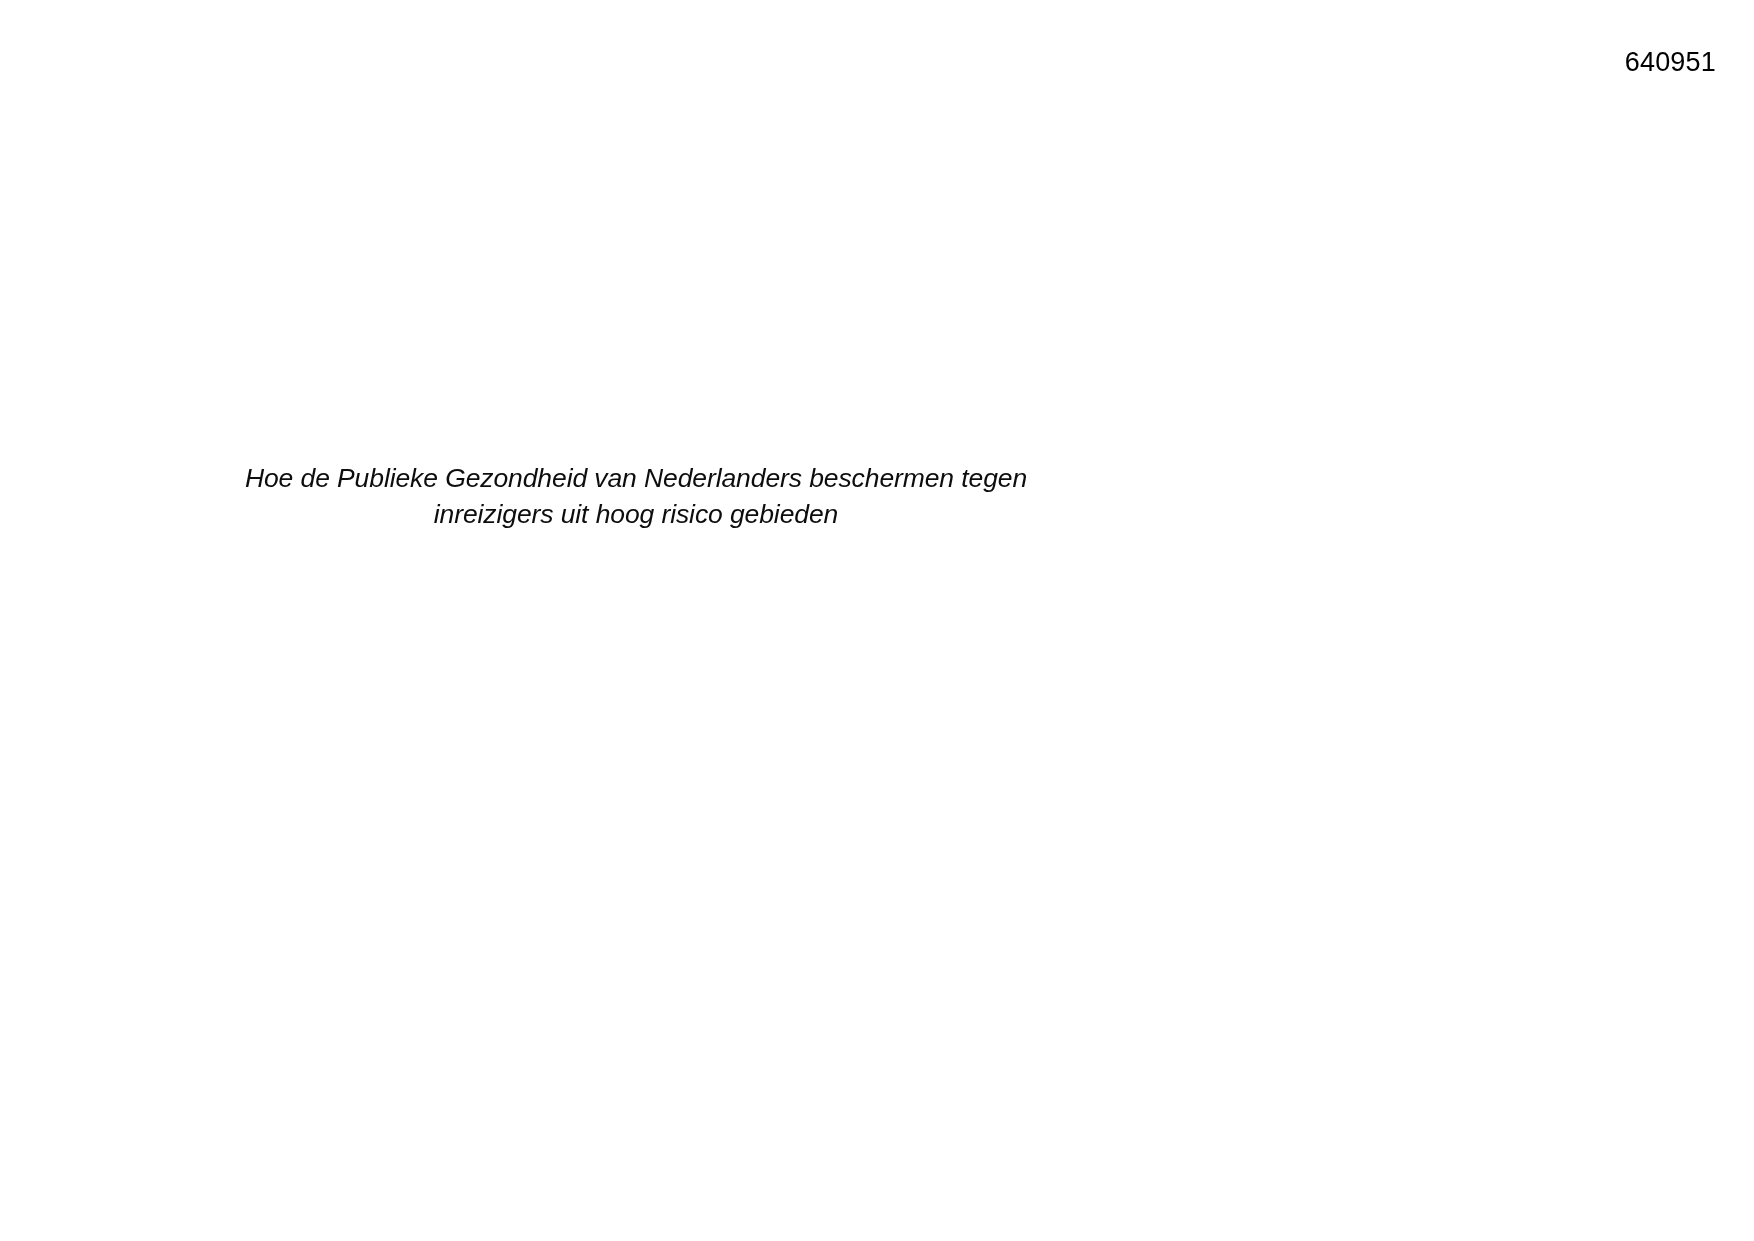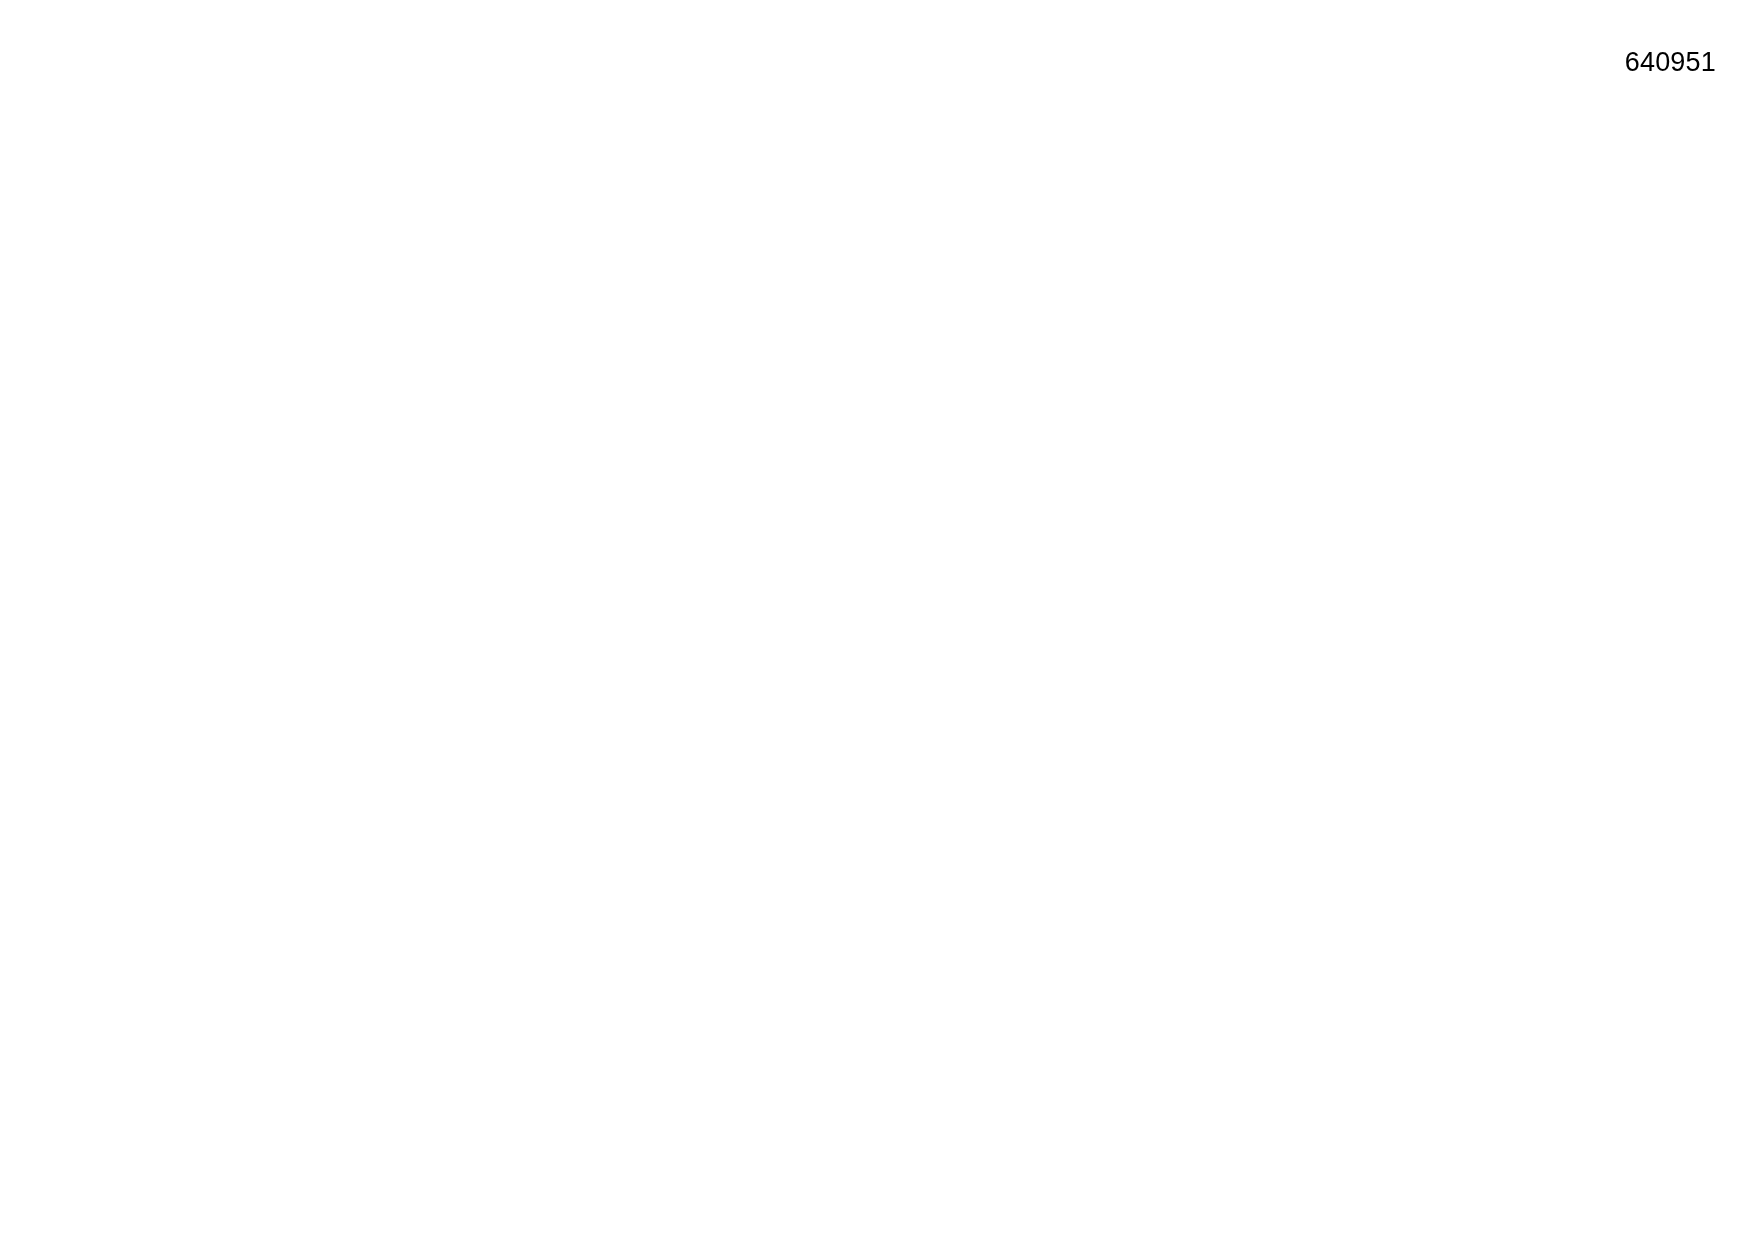--- a/index.html
+++ b/index.html
@@ -92,16 +92,20 @@
   }
 </style>
 </head>
 <body>
 
 <div class="slide">
 
   <div class="page-number">640951</div>
 
 
+  <div class="subtitle-block">
+    <p class="slide-subtitle">Hoe de Publieke Gezondheid van Nederlanders beschermen tegen
+inreizigers uit hoog risico gebieden</p>
+  </div>
 
   <div class="content-area"></div>
 
 </div>
 
 </body></html>

